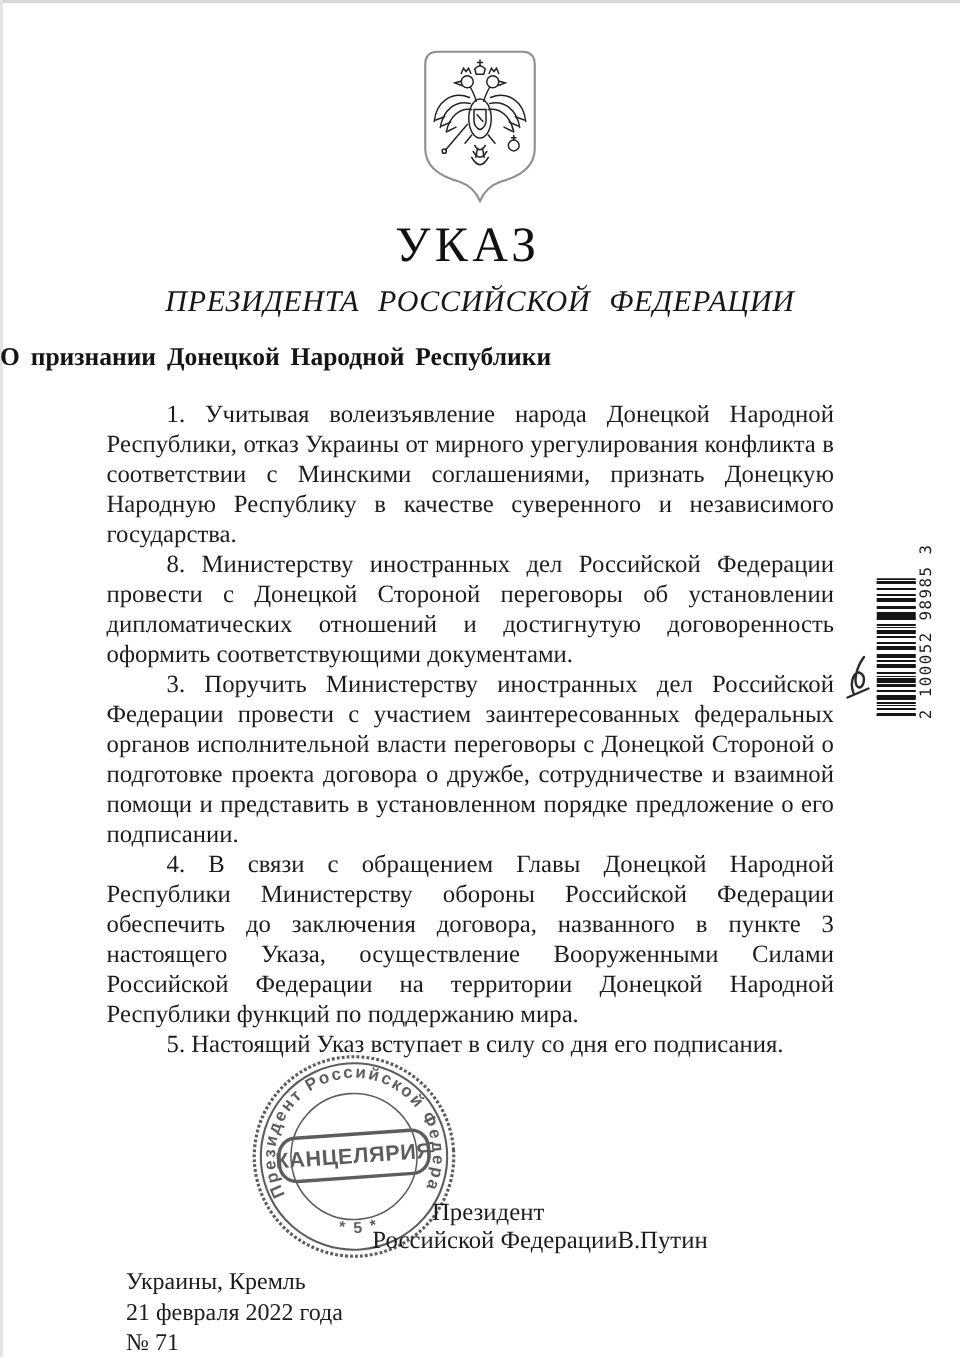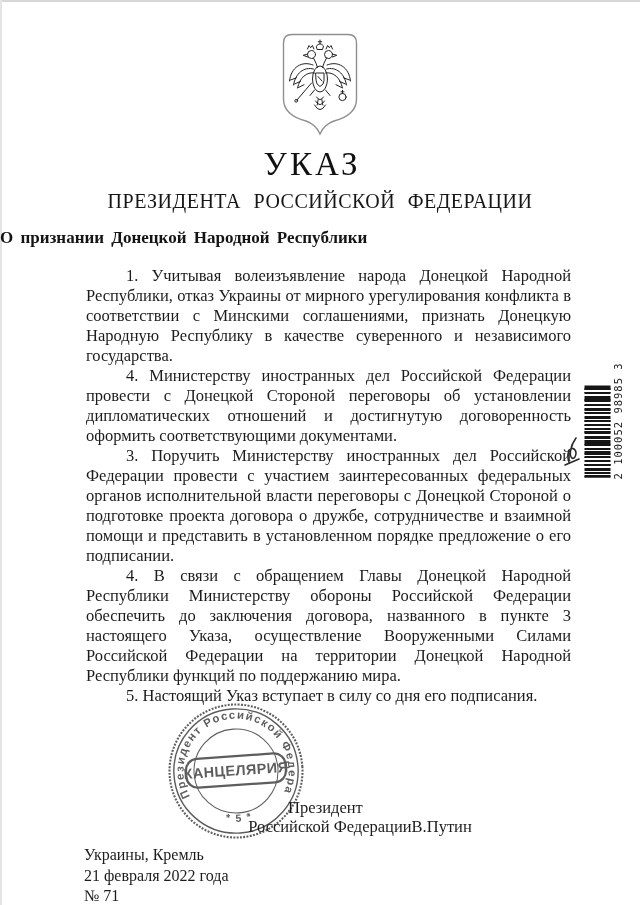--- a/index.html
+++ b/index.html
@@ -12,29 +12,29 @@
 
   .emblem{position:absolute;left:282px;top:33px;width:76px;height:103px;}
   .emblem svg{display:block;width:100%;height:100%;}
 
   .title{
     position:absolute;left:0;top:146px;width:624px;text-align:center;
     font-size:33px;letter-spacing:3px;color:#111;
   }
   .subtitle{
     position:absolute;left:0;top:190px;width:640px;text-align:center;
-    font-size:20px;letter-spacing:.5px;word-spacing:7px;color:#161616;
+    font-size:20px;letter-spacing:.5px;word-spacing:7px;color:#161616;font-style:italic;
   }
   .subject{
     position:absolute;left:0;top:228px;width:640px;text-align:left;
     font-size:17px;font-weight:bold;word-spacing:3px;color:#141414;
   }
 
   .body-text{
-    position:absolute;left:86px;top:266px;width:485px;
+    position:absolute;left:71px;top:266px;width:485px;
     font-size:16.5px;line-height:20px;text-align:justify;
   }
   .body-text p{margin:0;text-indent:40px;}
 
   .barcode{
     position:absolute;left:557px;top:412px;width:95px;height:40px;
     transform:rotate(-90deg);transform-origin:50% 50%;
   }
   .barcode .bars{
     width:92px;height:26px;margin:0 auto;background:
@@ -105,21 +105,21 @@
       </g>
     </svg>
   </div>
 
   <div class="title">УКАЗ</div>
   <div class="subtitle">ПРЕЗИДЕНТА  РОССИЙСКОЙ  ФЕДЕРАЦИИ</div>
   <div class="subject">О признании Донецкой Народной Республики</div>
 
   <div class="body-text">
     <p>1. Учитывая волеизъявление народа Донецкой Народной Республики, отказ Украины от мирного урегулирования конфликта в соответствии с Минскими соглашениями, признать Донецкую Народную Республику в качестве суверенного и независимого государства.</p>
-    <p>4. Министерству иностранных дел Российской Федерации провести с Донецкой Стороной переговоры об установлении дипломатических отношений и достигнутую договоренность оформить соответствующими документами.</p>
+    <p>8. Министерству иностранных дел Российской Федерации провести с Донецкой Стороной переговоры об установлении дипломатических отношений и достигнутую договоренность оформить соответствующими документами.</p>
     <p>3. Поручить Министерству иностранных дел Российской Федерации провести с участием заинтересованных федеральных органов исполнительной власти переговоры с Донецкой Стороной о подготовке проекта договора о дружбе, сотрудничестве и взаимной помощи и представить в установленном порядке предложение о его подписании.</p>
     <p>4. В связи с обращением Главы Донецкой Народной Республики Министерству обороны Российской Федерации обеспечить до заключения договора, названного в пункте 3 настоящего Указа, осуществление Вооруженными Силами Российской Федерации на территории Донецкой Народной Республики функций по поддержанию мира.</p>
     <p>5. Настоящий Указ вступает в силу со дня его подписания.</p>
   </div>
 
   <div class="barcode">
     <div class="bars"></div>
     <div class="num">2 100052 98985 3</div>
   </div>
 

